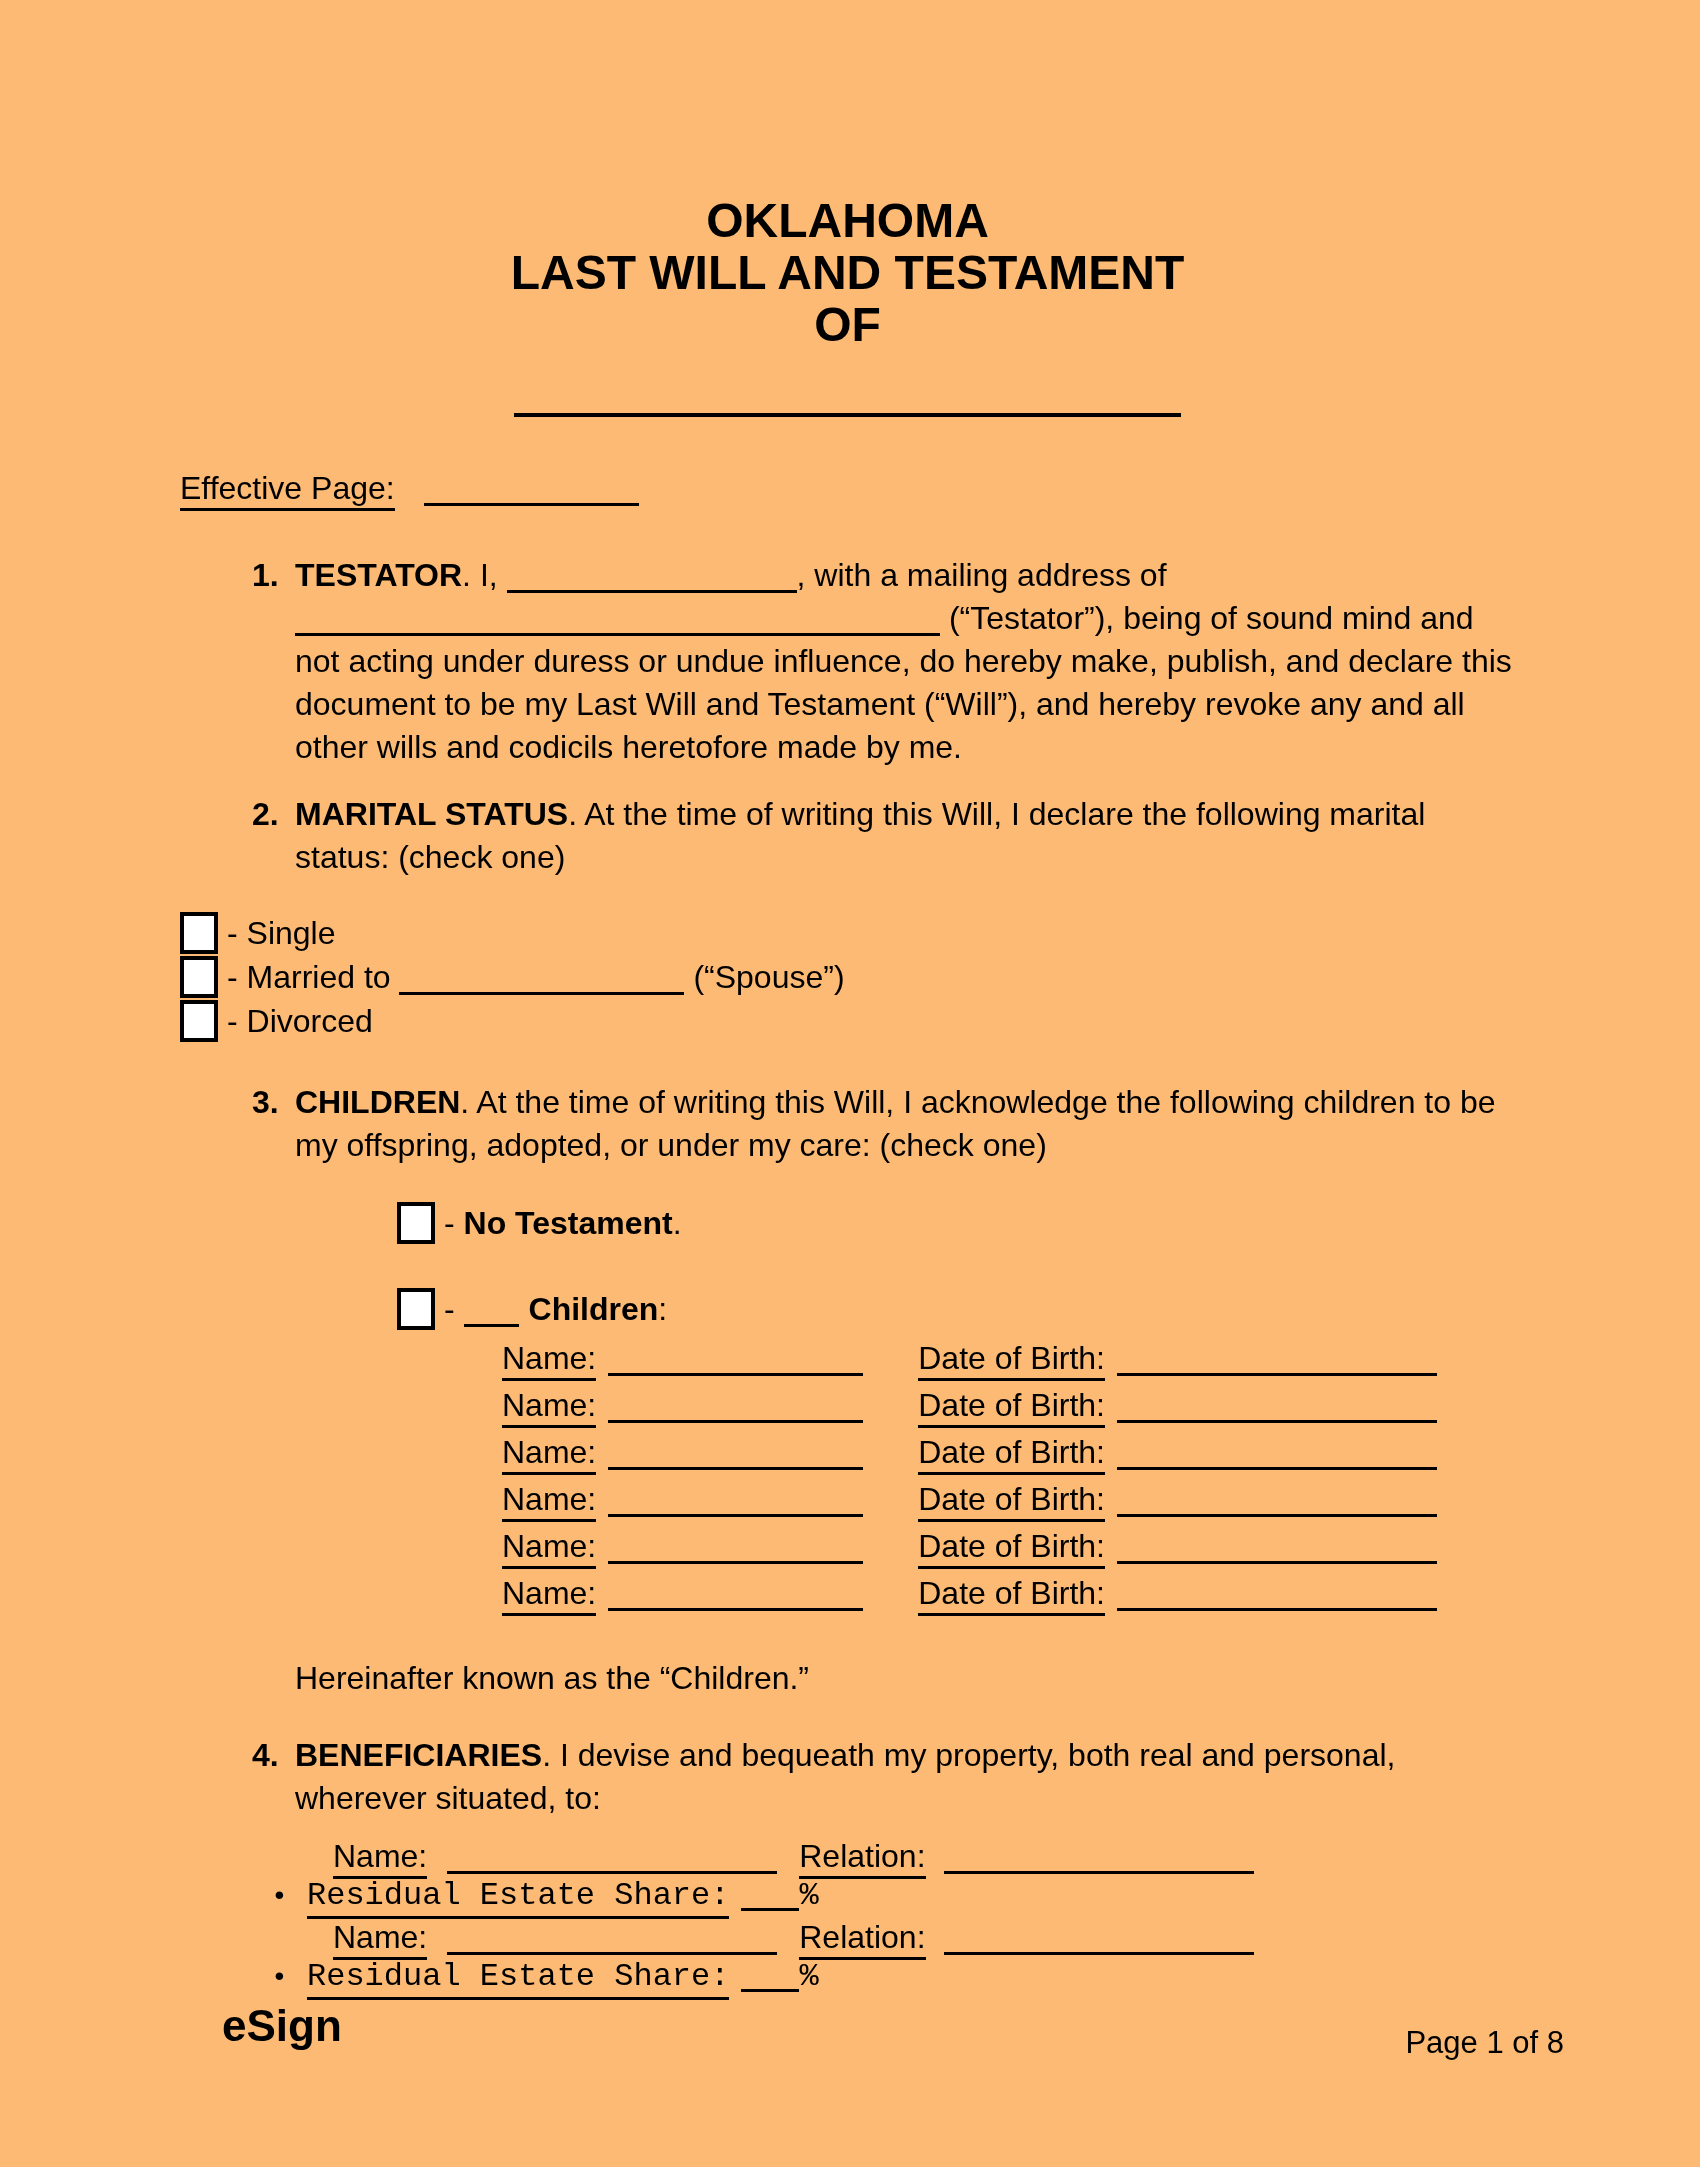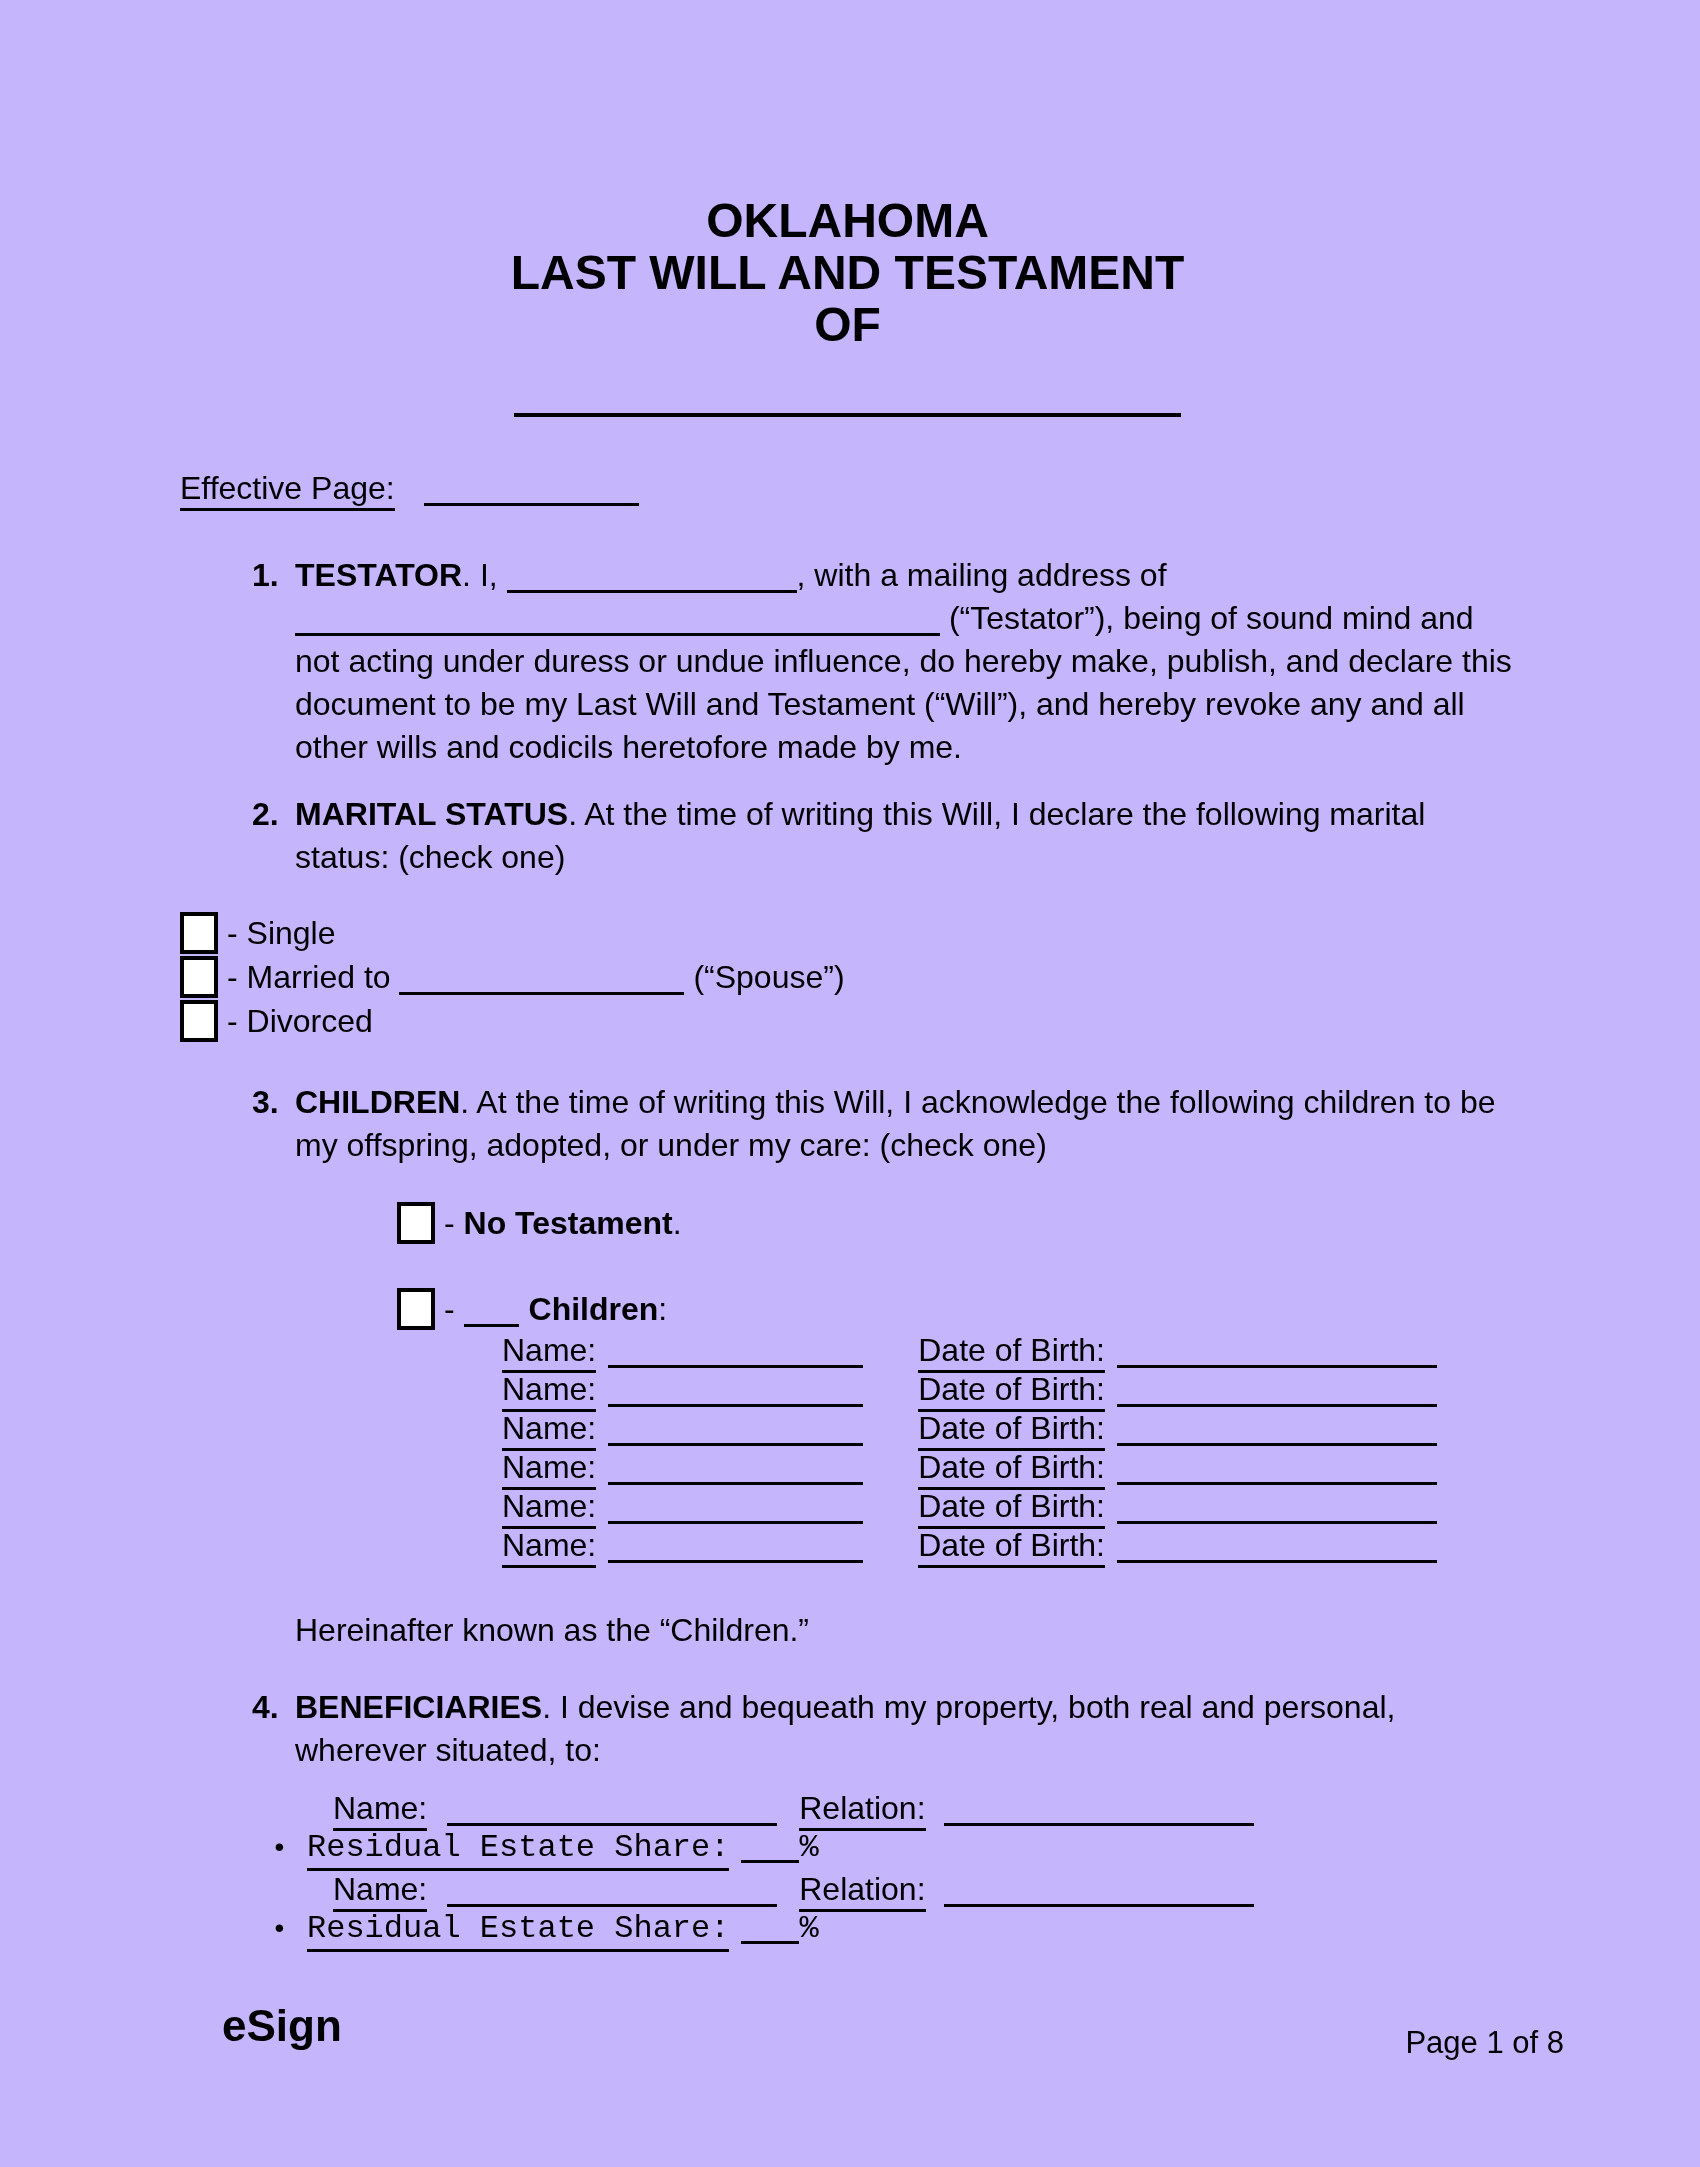--- a/index.html
+++ b/index.html
@@ -1,20 +1,20 @@
 <!DOCTYPE html>
 <html><head>
 <meta charset="utf-8">
 <style>
   html,body { margin:0; padding:0; background:#e8e8e8; }
   .page {
     position:relative;
     width:1700px; height:2167px;
     margin:0 auto;
-    background:#c4b5fd;
+    background:#fdba74;
     color:#000;
     font-family:"Liberation Sans", sans-serif;
     font-size:32px;
     line-height:43px;
     overflow:hidden;
   }
   .content { padding:195px 185px 0 180px; }
 
   
   .title { text-align:center; font-weight:bold; font-size:48px; line-height:52px; }
@@ -49,21 +49,21 @@
     background:#fff;
   }
 
   .cb-group { margin-top:32px; }
   .cb-row { line-height:44px; }
 
   .row-indent { margin-left:217px; }
   .mt-lg { margin-top:34px; }
 
   .child-rows { margin-left:322px; }
-  .child-row { line-height:39px; white-space:nowrap; }
+  .child-row { line-height:39px; white-space:nowrap;margin-top:8px; }
   .gap-sm { display:inline-block; width:12px; }
   .gap-md { display:inline-block; width:55px; }
 
   .hereinafter { margin-top:44px; margin-left:115px; }
 
   .ben-rows { margin-top:16px; }
   .ben-row { margin-left:153px; line-height:40px; white-space:nowrap; }
   .ben-bullet-row { margin-left:91px; line-height:40px; white-space:nowrap;font-family:Liberation Mono, monospace; }
   .bullet { display:inline-block; width:36px; font-size:28px; }
 

